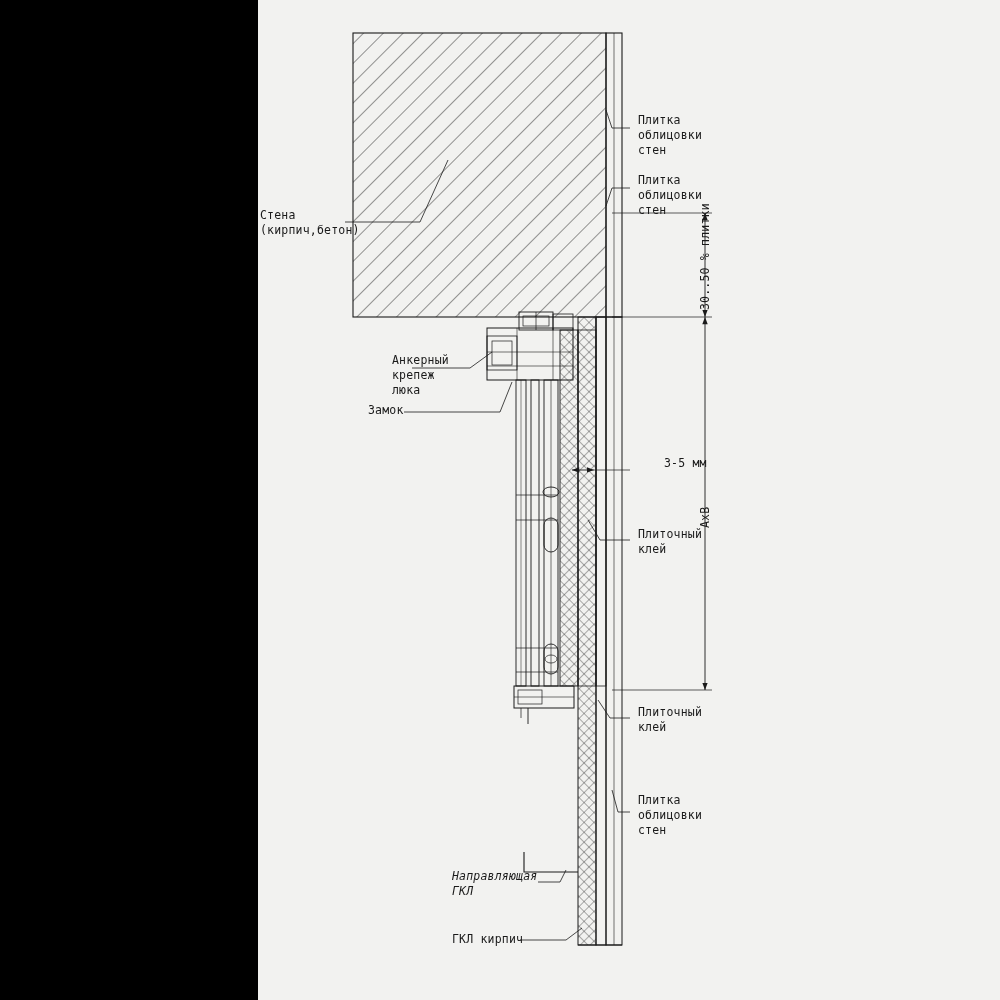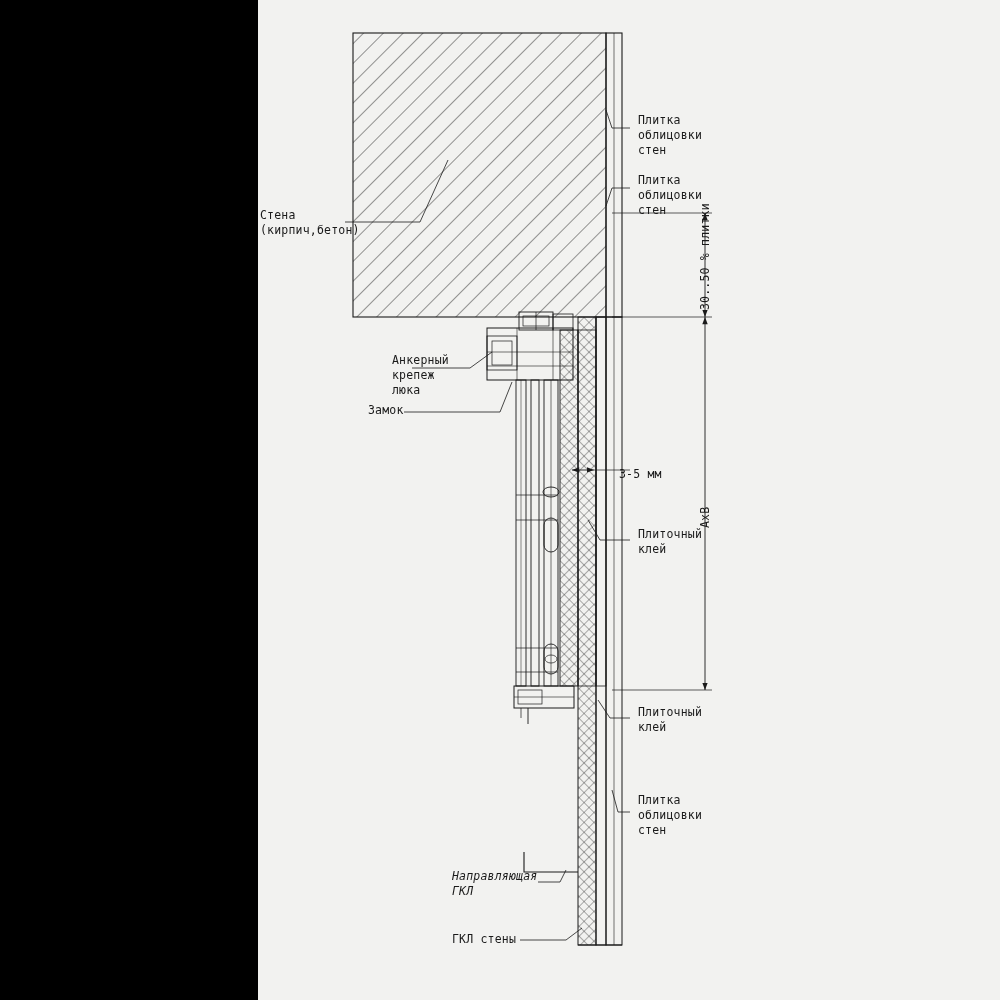--- a/index.html
+++ b/index.html
@@ -176,26 +176,26 @@
   <div class="lbl" style="left:638px; top:113px;">Плитка
 облицовки
 стен</div>
   <div class="lbl" style="left:638px; top:173px;">Плитка
 облицовки
 стен</div>
   <div class="lbl" style="left:356px; top:353px;margin-left:36px;">Анкерный
 крепеж
 люка</div>
   <div class="lbl" style="left:368px; top:403px;">Замок</div>
-  <div class="lbl" style="left:619px; top:456px;margin-top:11px;">3-5 мм</div>
+  <div class="lbl" style="left:664px; top:456px;">3-5 мм</div>
   <div class="lbl" style="left:638px; top:527px;">Плиточный
 клей</div>
   <div class="lbl" style="left:638px; top:705px;">Плиточный
 клей</div>
   <div class="lbl" style="left:638px; top:793px;">Плитка
 облицовки
 стен</div>
   <div class="lbl" style="left:452px; top:869px;font-style:italic;">Направляющая
 ГКЛ</div>
-  <div class="lbl" style="left:452px; top:932px;">ГКЛ стены</div>
+  <div class="lbl" style="left:452px; top:932px;">ГКЛ кирпич</div>
   <div class="lbl vert" style="left:698px; top:310px;">30..50 % плитки</div>
   <div class="lbl vert" style="left:698px; top:528px;">АхВ</div>
 </div>
 
 </body></html>

